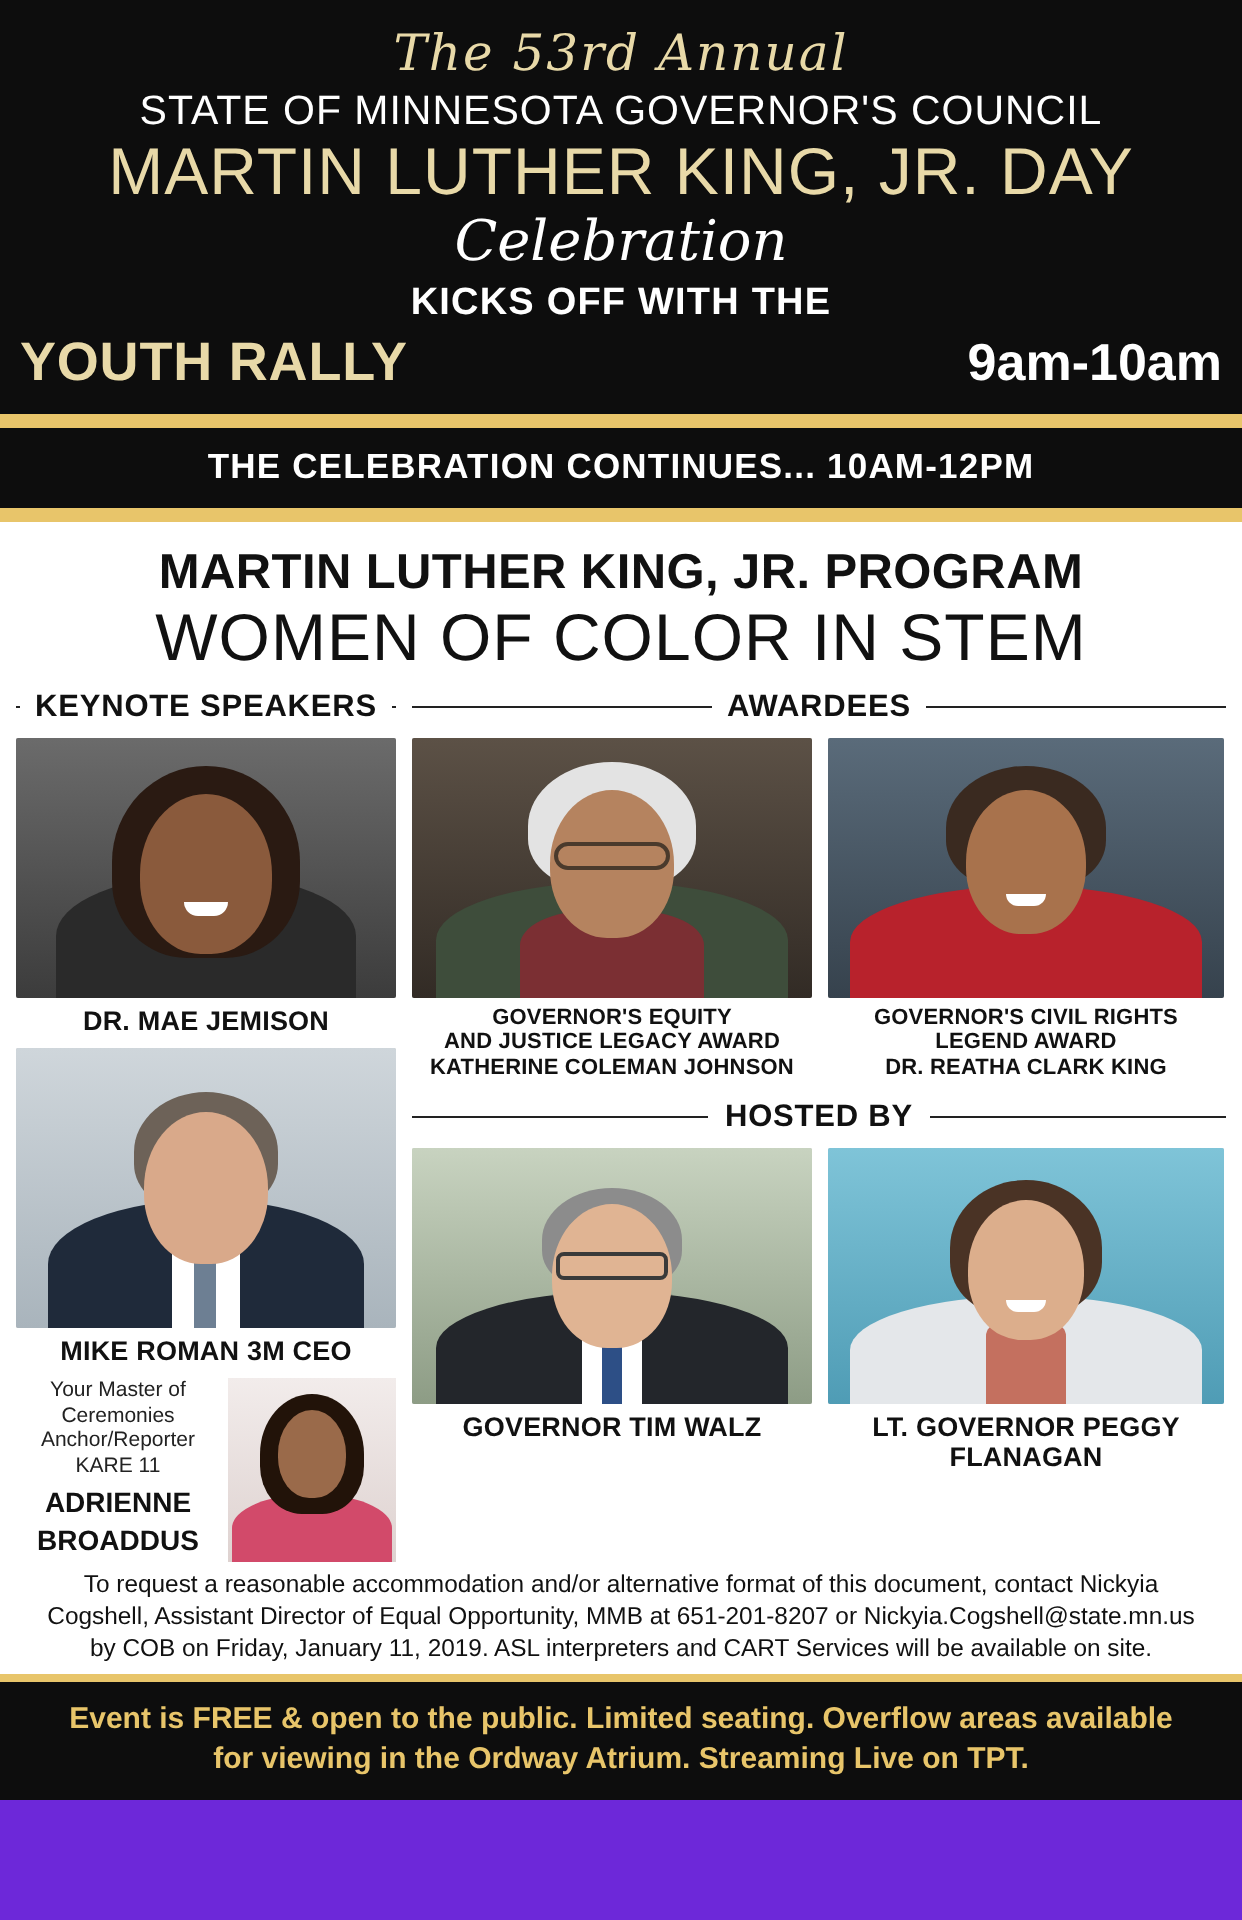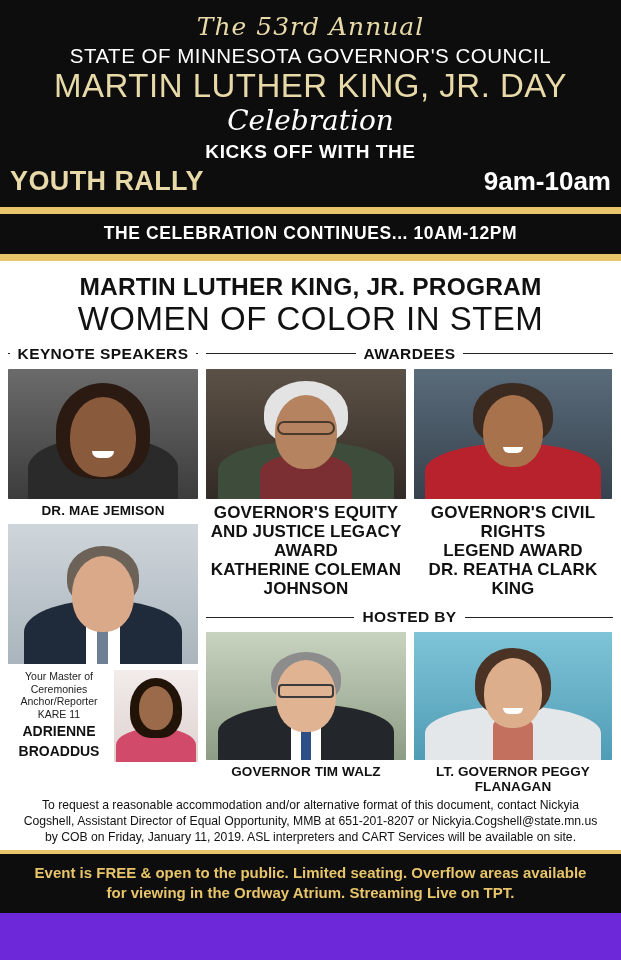--- a/index.html
+++ b/index.html
@@ -166,21 +166,21 @@
   .cap {
     text-align: center;
     font-family: "Liberation Sans", sans-serif;
     font-weight: bold;
     font-size: 13.5px;
     color: #111;
     line-height: 1.12;
     margin-top: 4px;
     letter-spacing: 0.1px;
   }
-  .cap.small { font-size: 17px; text-align: center; }
+  .cap.small { font-size: 11px; text-align: center; }
 
   
   .pf { position: absolute; }
   .sky { position:absolute; inset:0; }
   .headshape {
     position: absolute;
     left: 50%;
     transform: translateX(-50%);
     border-radius: 50% 50% 46% 46%;
   }
@@ -358,20 +358,21 @@
         <div class="cap">DR. MAE JEMISON</div>
 
         <div class="photo" style="height:140px;margin-top:6px;">
           <div class="sky" style="background:linear-gradient(#cfd6db,#a9b4bc);"></div>
           <div class="body-shape" style="width:158px;height:64px;bottom:0;background:#1f2a3a;"></div>
           <div class="pf" style="width:34px;height:40px;left:78px;bottom:0;background:#ffffff;"></div>
           <div class="pf" style="width:11px;height:36px;left:89px;bottom:0;background:#6d7f93;"></div>
           <div class="hair" style="width:72px;height:60px;top:22px;background:#6d6258;"></div>
           <div class="headshape" style="width:62px;height:76px;top:32px;background:#d9a98a;"></div>
         </div>
+        <div class="cap">MIKE ROMAN 3M CEO</div>
 
         <div class="adrienne-wrap">
           <div class="adrienne-text">
             <div class="mc-line">Your Master of Ceremonies</div>
             <div class="mc-line">Anchor/Reporter KARE 11</div>
             <div class="adrienne-name">ADRIENNE</div>
             <div class="adrienne-name">BROADDUS</div>
           </div>
           <div class="adrienne-photo">
             <div class="sky" style="background:linear-gradient(#f2eceb,#ded2d0);"></div>

